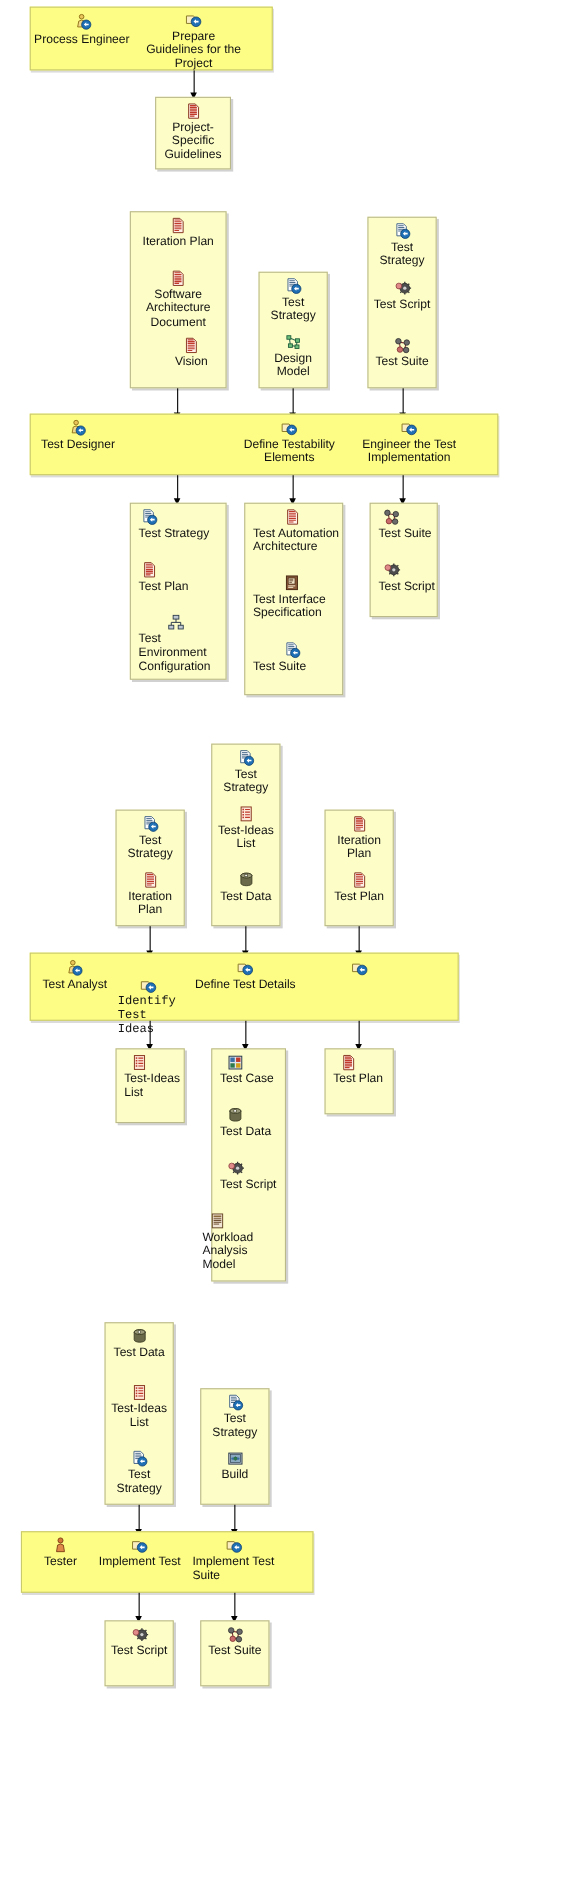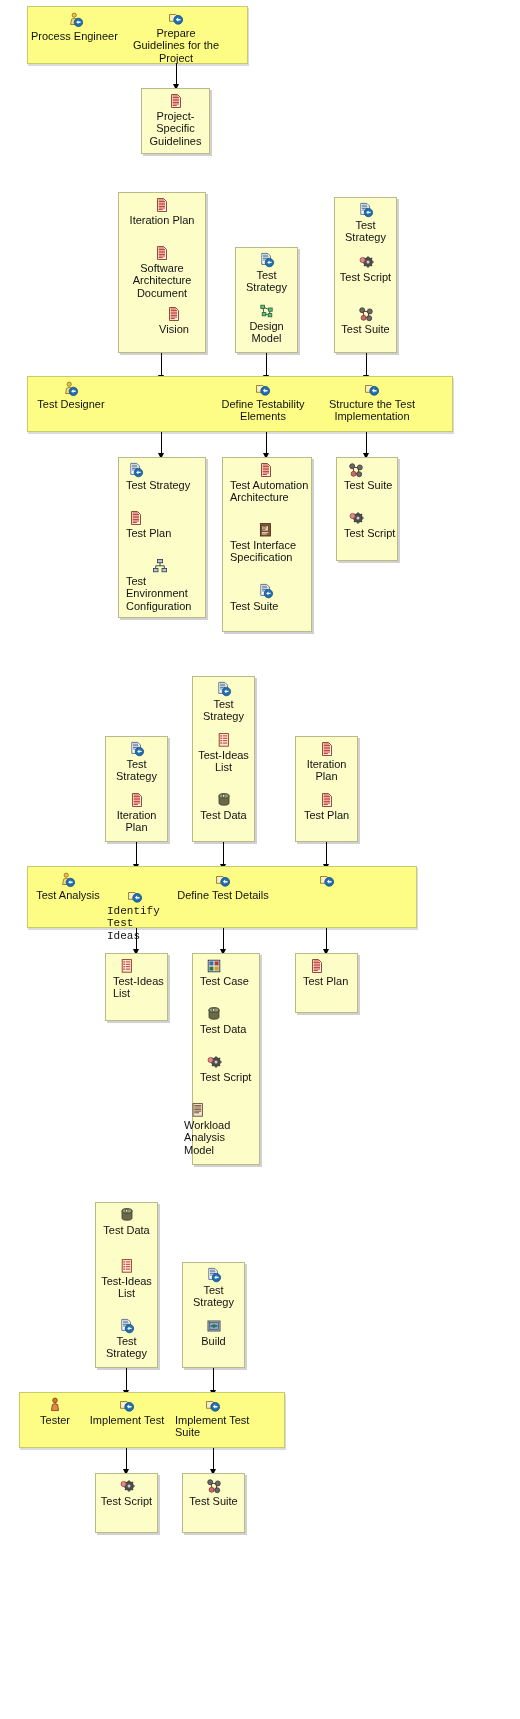--- a/index.html
+++ b/index.html
@@ -204,21 +204,21 @@
   </div>
 
   <div class="cell" style="left:320px;top:381px;width:104px;">
     <span class="ic">
       <svg viewBox="0 0 16 16">
           <path d="M1.5 4.5 h6.2 l2.3 2.2 v4.6 h-8.5 z" fill="#fbeec0" stroke="#8a7a2a" stroke-width="0.9"></path>
       <circle cx="10.2" cy="9.8" r="4.4" fill="#1f6fb5" stroke="#0d3f6e" stroke-width="0.7"></circle>
       <path d="M7.9 9.6 l2.3-2.0 v1.3 h2.3 v1.5 h-2.3 v1.3 z" fill="#ffffff"></path>
         </svg>
     </span>
-    <span class="cap">Structure the Test Implementation</span>
+    <span class="cap">Engineer the Test Implementation</span>
   </div>
 
   <div class="ln" style="left:161px;top:432px;height:23px;"></div>
   <div class="arw" style="left:158px;top:453px;"></div>
   <div class="ln" style="left:266px;top:432px;height:23px;"></div>
   <div class="arw" style="left:263px;top:453px;"></div>
   <div class="ln" style="left:366px;top:432px;height:23px;"></div>
   <div class="arw" style="left:363px;top:453px;"></div>
 
   <div class="box" style="left:118px;top:457px;width:88px;height:161px;"></div>
@@ -401,21 +401,21 @@
 
   <div class="cell" style="left:31px;top:872px;width:74px;">
     <span class="ic">
       <svg viewBox="0 0 16 16">
         <circle cx="6.2" cy="3.2" r="2.1" fill="#e8c45a" stroke="#8a6a10" stroke-width="0.8"></circle>
         <path d="M2.6 12.5 L3.6 7.2 Q6.2 5.4 8.8 7.2 L9.8 12.5 Z" fill="#f2d98a" stroke="#8a6a10" stroke-width="0.8"></path>
         <circle cx="10.4" cy="10.4" r="4.2" fill="#1f6fb5" stroke="#0d3f6e" stroke-width="0.7"></circle>
         <path d="M8.2 10.2 l2.2-1.9 v1.2 h2.2 v1.4 h-2.2 v1.2 z" fill="#ffffff"></path>
       </svg>
     </span>
-    <span class="cap">Test Analysis</span>
+    <span class="cap">Test Analyst</span>
   </div>
 
   <div class="cell lft" style="left:107px;top:888px;width:62px;font-family:Liberation Mono, monospace;">
     <span class="ic" style="margin-left:20px;">
       <svg viewBox="0 0 16 16">
           <path d="M1.5 4.5 h6.2 l2.3 2.2 v4.6 h-8.5 z" fill="#fbeec0" stroke="#8a7a2a" stroke-width="0.9"></path>
       <circle cx="10.2" cy="9.8" r="4.4" fill="#1f6fb5" stroke="#0d3f6e" stroke-width="0.7"></circle>
       <path d="M7.9 9.6 l2.3-2.0 v1.3 h2.3 v1.5 h-2.3 v1.3 z" fill="#ffffff"></path>
         </svg>
     </span>

